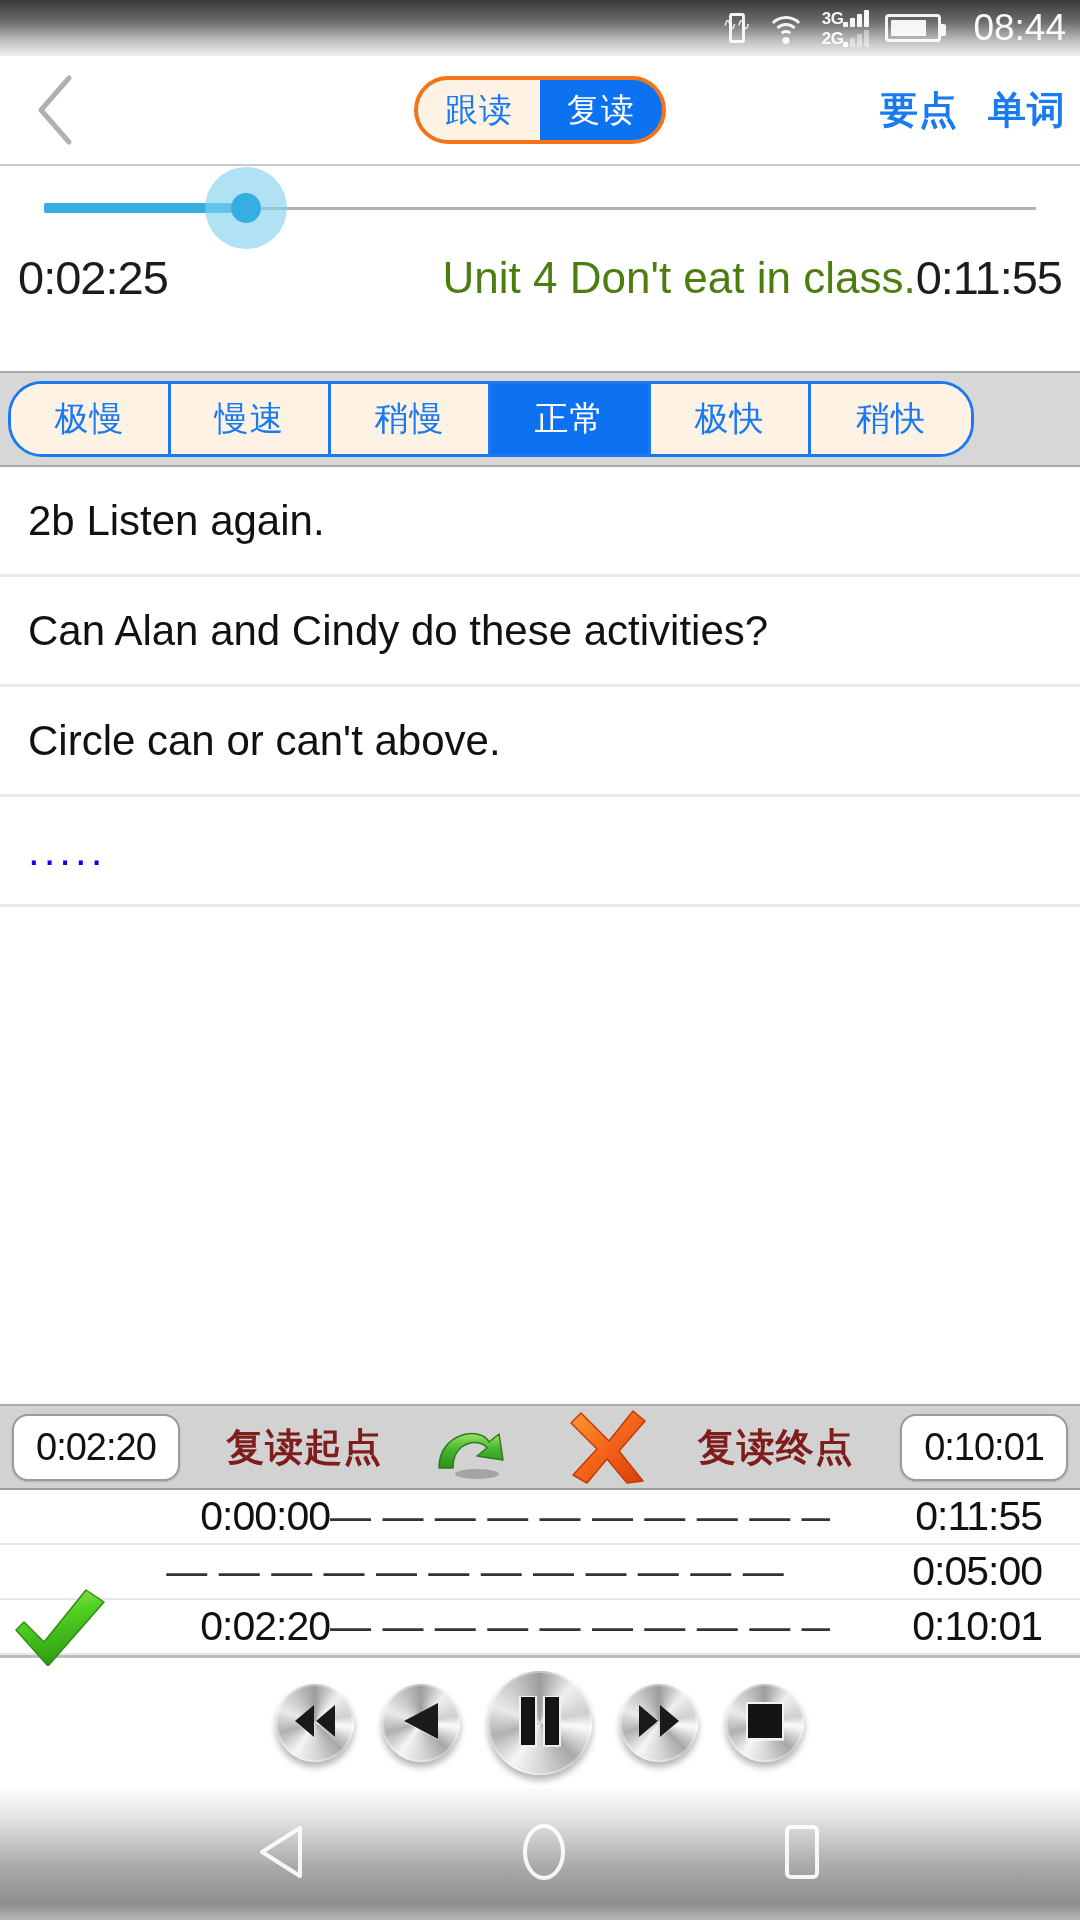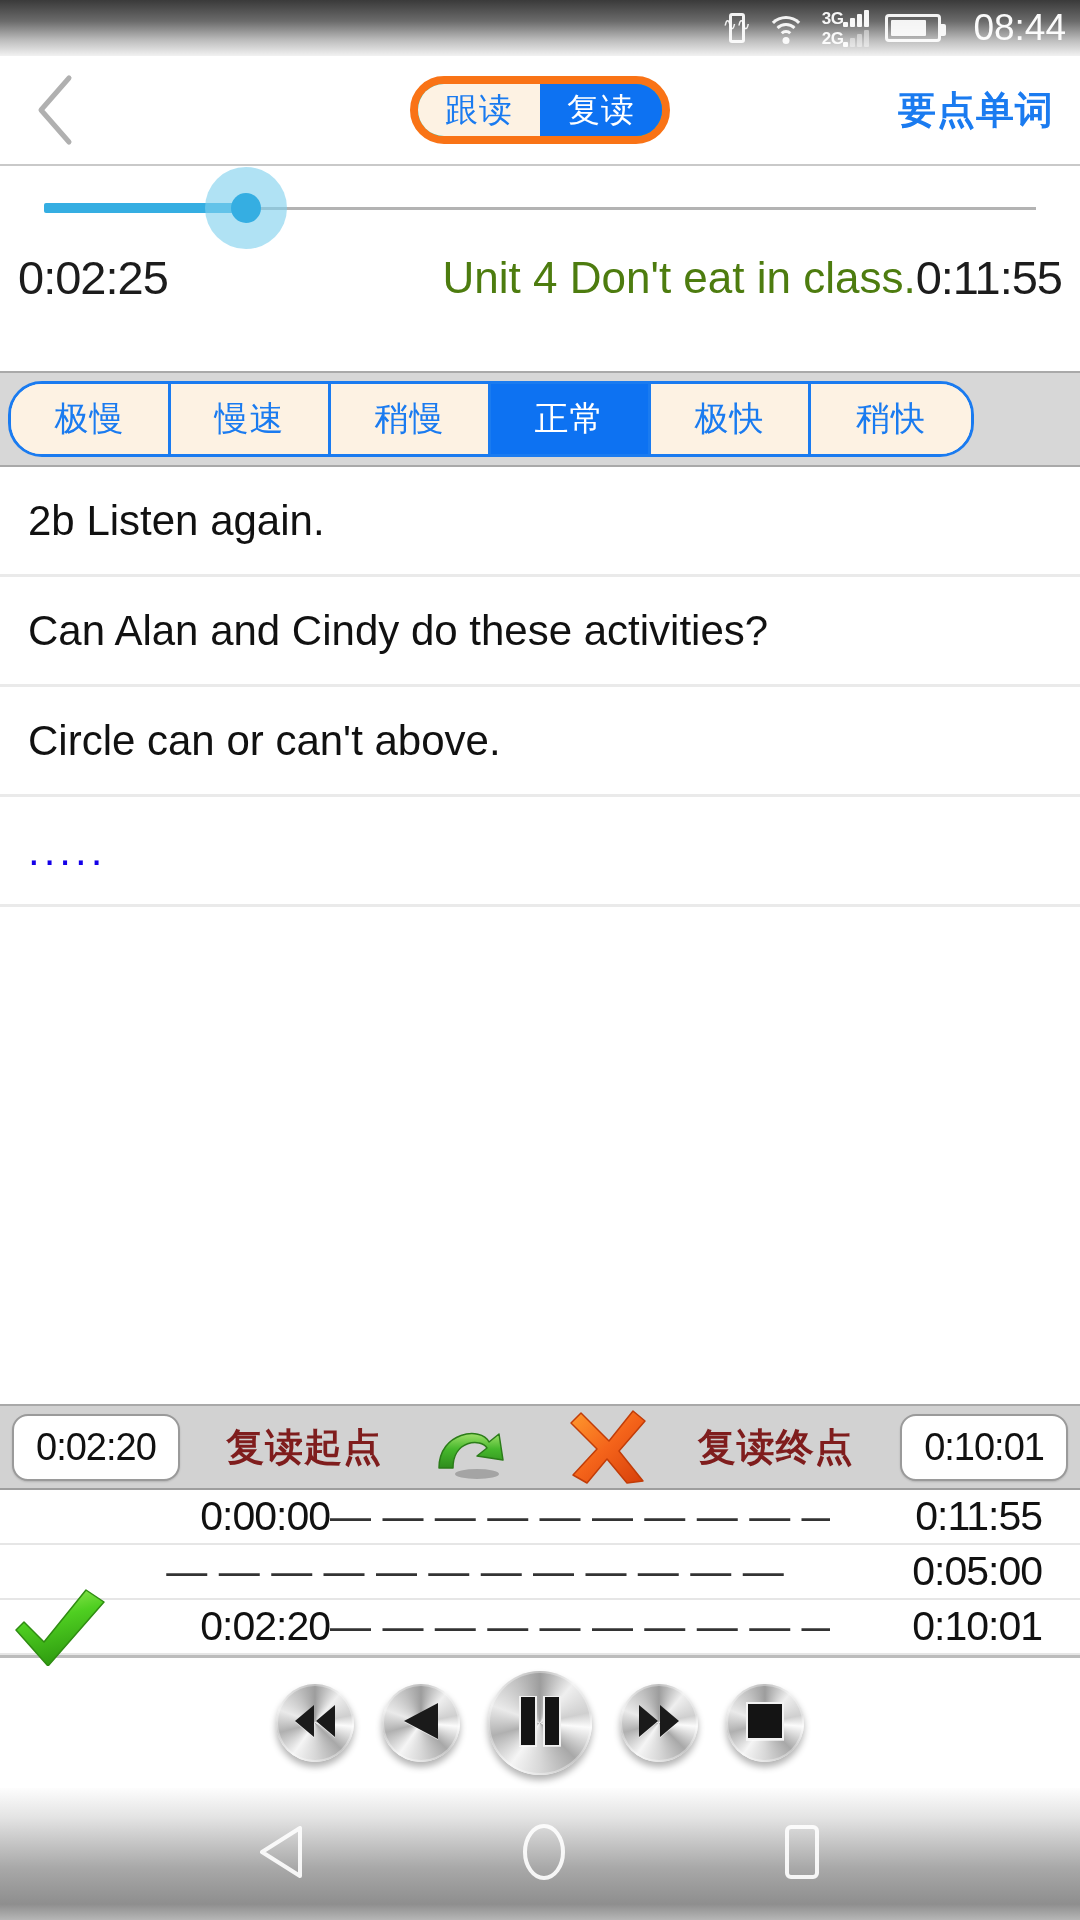--- a/index.html
+++ b/index.html
@@ -47,30 +47,30 @@
   
   .navbar{
     height:110px;flex:0 0 110px;background:#fff;
     display:flex;align-items:center;position:relative;
     border-bottom:2px solid #c9c9c9;box-sizing:border-box;
   }
   .backchev{width:110px;height:110px;display:flex;align-items:center;justify-content:center;}
   .backchev svg{display:block;}
   .segwrap{
     position:absolute;left:50%;transform:translateX(-50%);
-    display:flex;border:8px solid #f97316;border-radius:34px;overflow:hidden;
+    display:flex;border:4px solid #f97316;border-radius:34px;overflow:hidden;
     height:68px;box-sizing:border-box;background:#14b8a6;
   }
   .seg{
     min-width:122px;display:flex;align-items:center;justify-content:center;
     font-size:33px;color:#1a7bf0;background:#fdf2e3;
     padding:0 6px;box-sizing:border-box;letter-spacing:1px;
   }
   .seg.active{background:#0d72f2;color:#fff;}
-  .navlinks{margin-left:auto;display:flex;padding-right:26px;}
+  .navlinks{margin-left:auto;display:flex;gap:30px;padding-right:14px;}
   .navlink{font-size:38px;color:#1a7bf0;font-weight:bold;letter-spacing:1px;}
 
   
   .sliderzone{flex:0 0 auto;background:#fff;padding:0;position:relative;}
   .track{position:relative;height:84px;margin:0 44px 0 44px;display:flex;align-items:center;}
   .track .rail{position:absolute;left:0;right:0;height:3px;background:#b3b3b3;}
   .track .fill{position:absolute;left:0;height:10px;background:#35aee2;border-radius:2px;}
   .track .halo{position:absolute;width:82px;height:82px;border-radius:50%;background:#7fd0ee;opacity:.62;transform:translateX(-50%);}
   .track .thumb{position:absolute;width:30px;height:30px;border-radius:50%;background:#35aee2;transform:translateX(-50%);}
 

